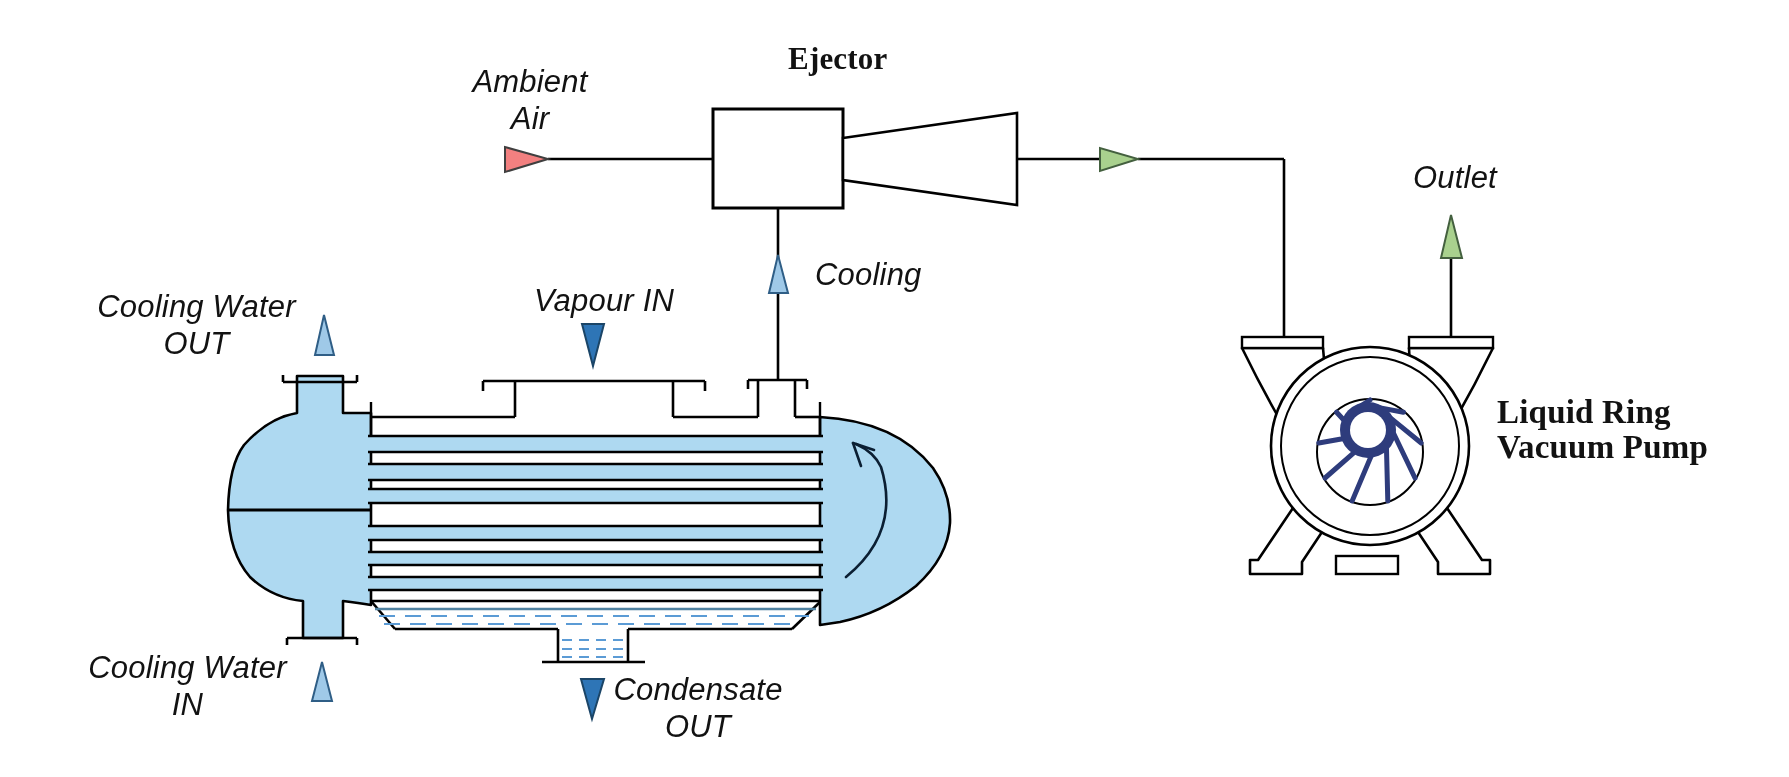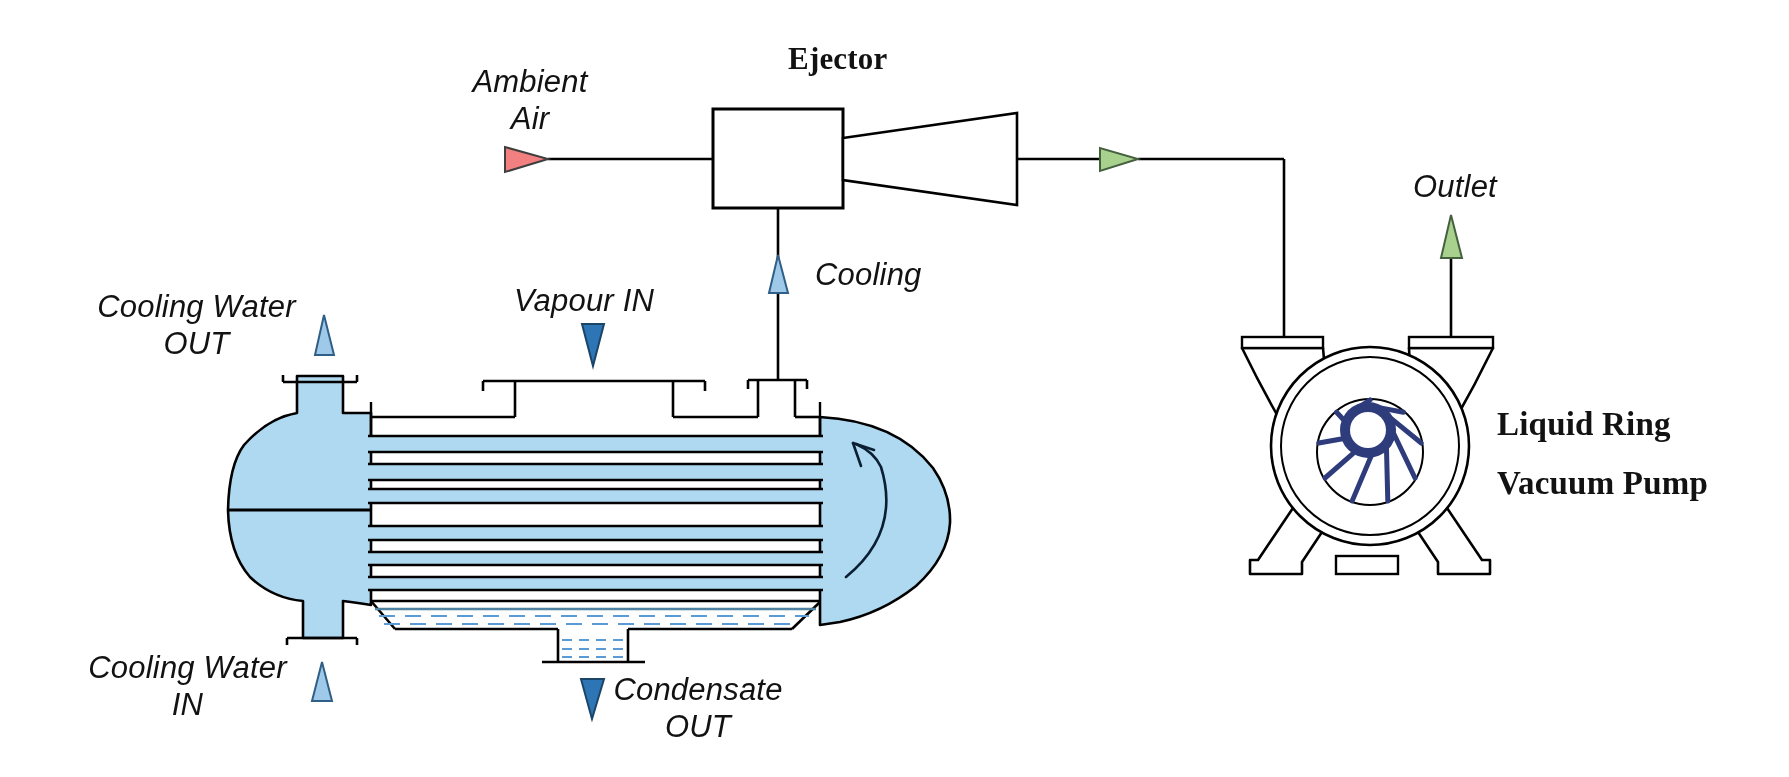--- a/index.html
+++ b/index.html
@@ -16,21 +16,21 @@
     position:absolute;
     font-style:italic;
     font-size:31px;
     color:#121212;
     line-height:37px;
     white-space:pre-line;
     letter-spacing:0.2px;
   }
   .lbl.center{text-align:center;}
   .lbl.bold{font-style:normal;font-weight:bold;font-family:Liberation Serif, serif;}
-  .pump-title{font-size:33px;line-height:59px;}
+  .pump-title{font-size:33px;line-height:35px;}
   .ej-title{font-size:31px;}
 </style>
 </head>
 <body>
 
 <div class="stage">
 
 <svg width="1789" height="777" viewBox="0 0 1789 777">
 
   <g stroke="#000" stroke-width="2.6" fill="none">
@@ -186,29 +186,29 @@
   <polygon points="581,679 604,679 592,719" stroke="#1b4567" stroke-width="2" fill="#2e75b6"></polygon>
 </svg>
 
 <div class="lbl center" style="left:430px;top:63px;width:200px;">Ambient
 Air</div>
 
 <div class="lbl bold ej-title" style="left:788px;top:40px;">Ejector</div>
 
 <div class="lbl" style="left:815px;top:256px;">Cooling</div>
 
-<div class="lbl center" style="left:484px;top:282px;width:200px;">Vapour IN</div>
+<div class="lbl center" style="left:504px;top:282px;width:200px;">Vapour IN</div>
 
 <div class="lbl center" style="left:94px;top:288px;width:205px;">Cooling Water
 OUT</div>
 
 <div class="lbl center" style="left:85px;top:649px;width:205px;">Cooling Water
 IN</div>
 
 <div class="lbl center" style="left:598px;top:671px;width:200px;">Condensate
 OUT</div>
 
-<div class="lbl" style="left:1413px;top:168px;text-align:right;">Outlet</div>
+<div class="lbl" style="left:1413px;top:159px;text-align:right;">Outlet</div>
 
 <div class="lbl bold pump-title" style="left:1497px;top:395px;">Liquid Ring
 Vacuum Pump</div>
 
 </div>
 
 </body></html>

